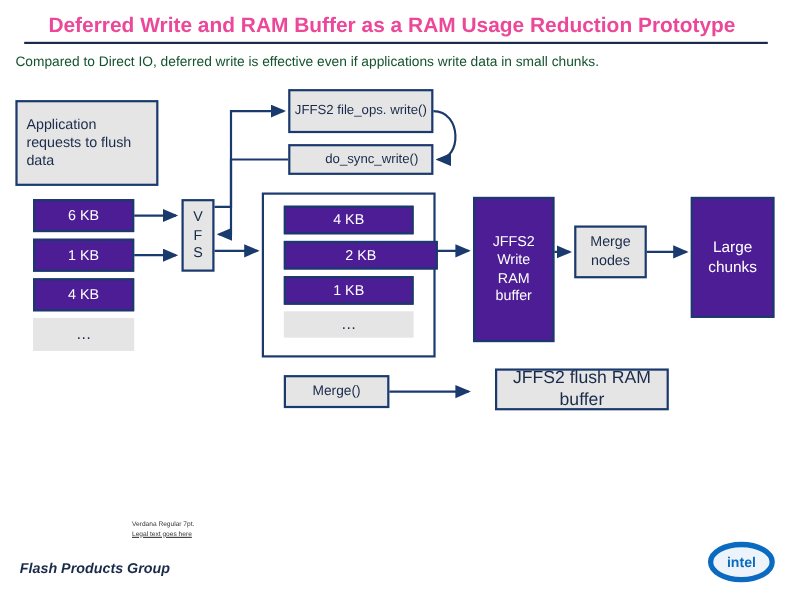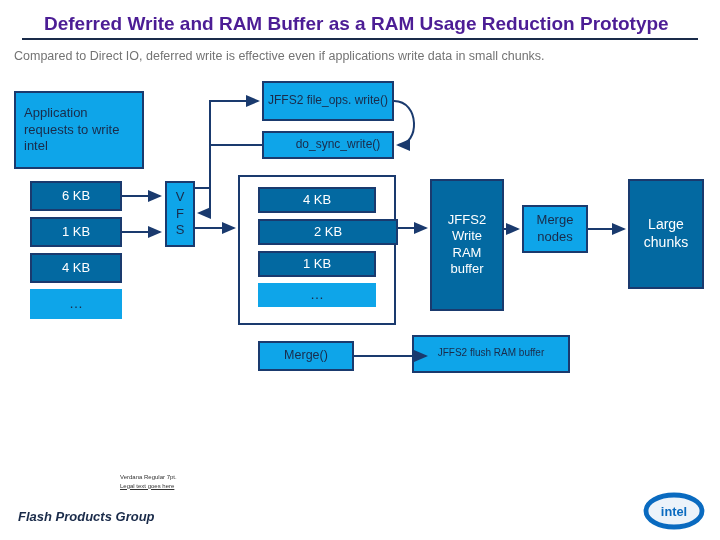--- a/index.html
+++ b/index.html
@@ -7,50 +7,50 @@
     width: 720px;
     height: 540px;
     background: #fff;
     font-family: Verdana, Geneva, sans-serif;
     position: relative;
     overflow: hidden;
   }
   .title {
     font-size: 19px;
     font-weight: bold;
-    color: #4c1d95;
+    color: #ec4899;
     padding: 12px 22px 2px 22px;
     border-bottom: 2px solid #1a2b4a;
     margin: 0 22px 8px 22px;
     line-height: 1.25;
   }
   .subtitle {
     font-size: 12.5px;
-    color: #737373;
+    color: #14532d;
     padding: 0 30px 8px 14px;
     line-height: 1.35;
   }
   .diagram {
     position: relative;
     width: 720px;
     height: 360px;
   }
   .box {
     position: absolute;
     border: 2px solid #1a3a6e;
-    background: #0ea5e9;
+    background: #e5e5e5;
     font-size: 13px;
     color: #1a2b4a;
     display: flex;
     align-items: center;
     justify-content: center;
     text-align: center;
     line-height: 1.25;
   }
-  .orange { background: #0369a1; color: #fff; }
+  .orange { background: #4c1d95; color: #fff; }
   .tall { flex-direction: column; }
   .footer-legal {
     position: absolute;
     left: 120px;
     bottom: 50px;
     font-size: 6px;
     color: #333;
     line-height: 1.4;
   }
   .footer-group {
@@ -77,21 +77,21 @@
   }
 </style>
 </head>
 <body>
 
 <div class="title">Deferred Write and RAM Buffer as a RAM Usage Reduction Prototype</div>
 <div class="subtitle">Compared to Direct IO, deferred write is effective even if applications write data in small chunks.</div>
 
 <div class="diagram">
 
-  <div class="box" style="left:14px; top:18px; width:130px; height:78px; justify-content:flex-start; padding:6px 8px; text-align:left;">Application requests to write intel</div>
+  <div class="box" style="left:14px; top:18px; width:130px; height:78px; justify-content:flex-start; padding:6px 8px; text-align:left;">Application requests to flush data</div>
 
   <div class="box orange" style="left:30px; top:108px; width:92px; height:30px;">6 KB</div>
   <div class="box orange" style="left:30px; top:144px; width:92px; height:30px;">1 KB</div>
   <div class="box orange" style="left:30px; top:180px; width:92px; height:30px;">4 KB</div>
   <div class="box" style="left:30px; top:216px; width:92px; height:30px; border:none; font-size:14px;">…</div>
 
   <div class="box tall" style="left:165px; top:108px; width:30px; height:66px; white-space:pre-line; font-size:13px;">V
 F
 S</div>
 
@@ -106,21 +106,21 @@
   <div class="box" style="left:258px; top:210px; width:118px; height:24px; border:none; font-size:14px;">…</div>
 
   <div class="box" style="left:258px; top:268px; width:96px; height:30px; font-size:12.5px;">Merge()</div>
 
   <div class="box orange tall" style="left:430px; top:106px; width:74px; height:132px; font-size:13px; padding:4px;">JFFS2 Write RAM buffer</div>
 
   <div class="box orange tall" style="left:628px; top:106px; width:76px; height:110px; font-size:14px; padding:4px;">Large chunks</div>
 
   <div class="box" style="left:522px; top:132px; width:66px; height:48px; font-size:13px;">Merge nodes</div>
 
-  <div class="box" style="left:412px; top:262px; width:158px; height:38px; font-size:10px;">JFFS2 flush RAM buffer</div>
+  <div class="box" style="left:450px; top:262px; width:158px; height:38px; font-size:16px;">JFFS2 flush RAM buffer</div>
 
   <svg class="arrows">
     <defs>
       <marker id="ah" markerWidth="8" markerHeight="8" refX="6" refY="3" orient="auto">
         <path d="M0,0 L7,3 L0,6 Z" fill="#1a3a6e"></path>
       </marker>
     </defs>
 
     <line x1="122" y1="123" x2="160" y2="123" stroke="#1a3a6e" stroke-width="2" marker-end="url(#ah)"></line>
 

